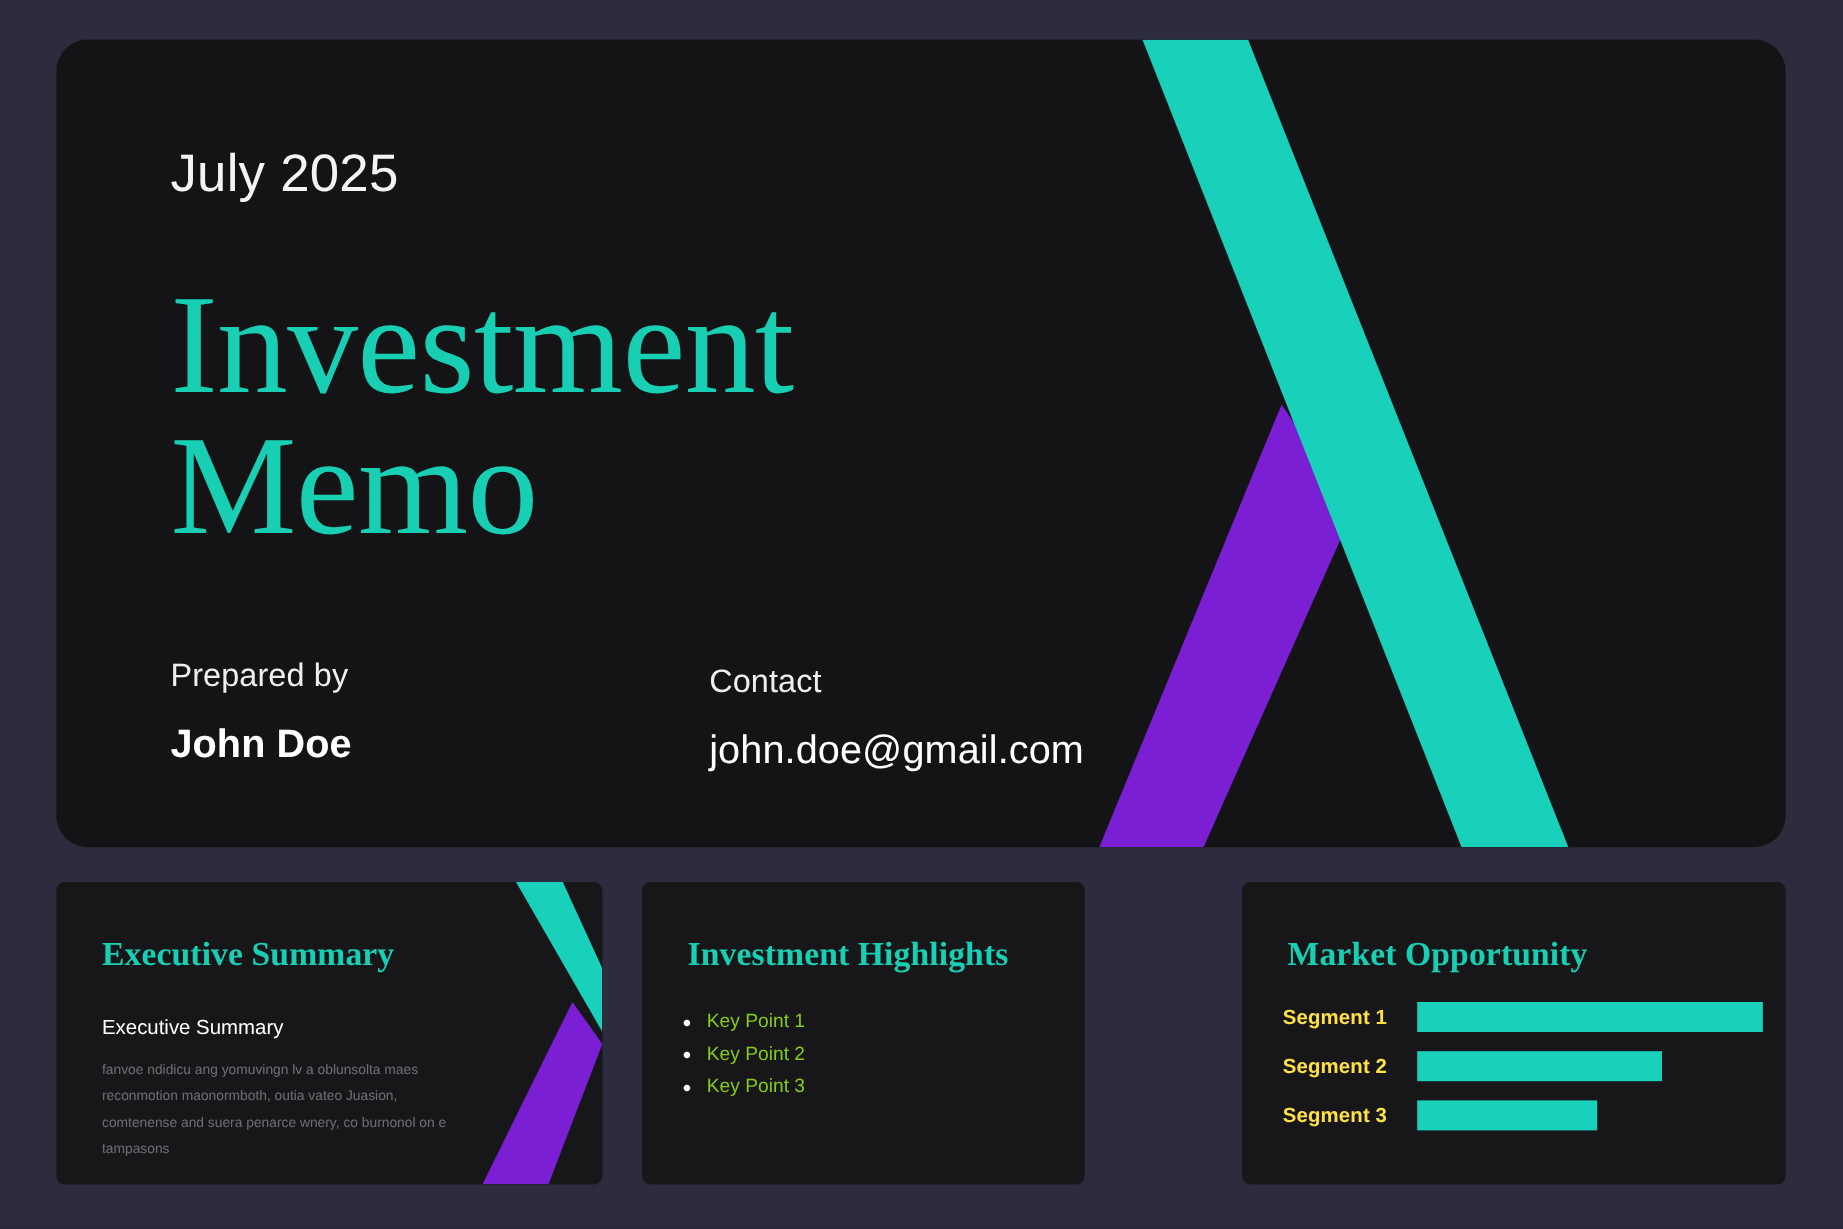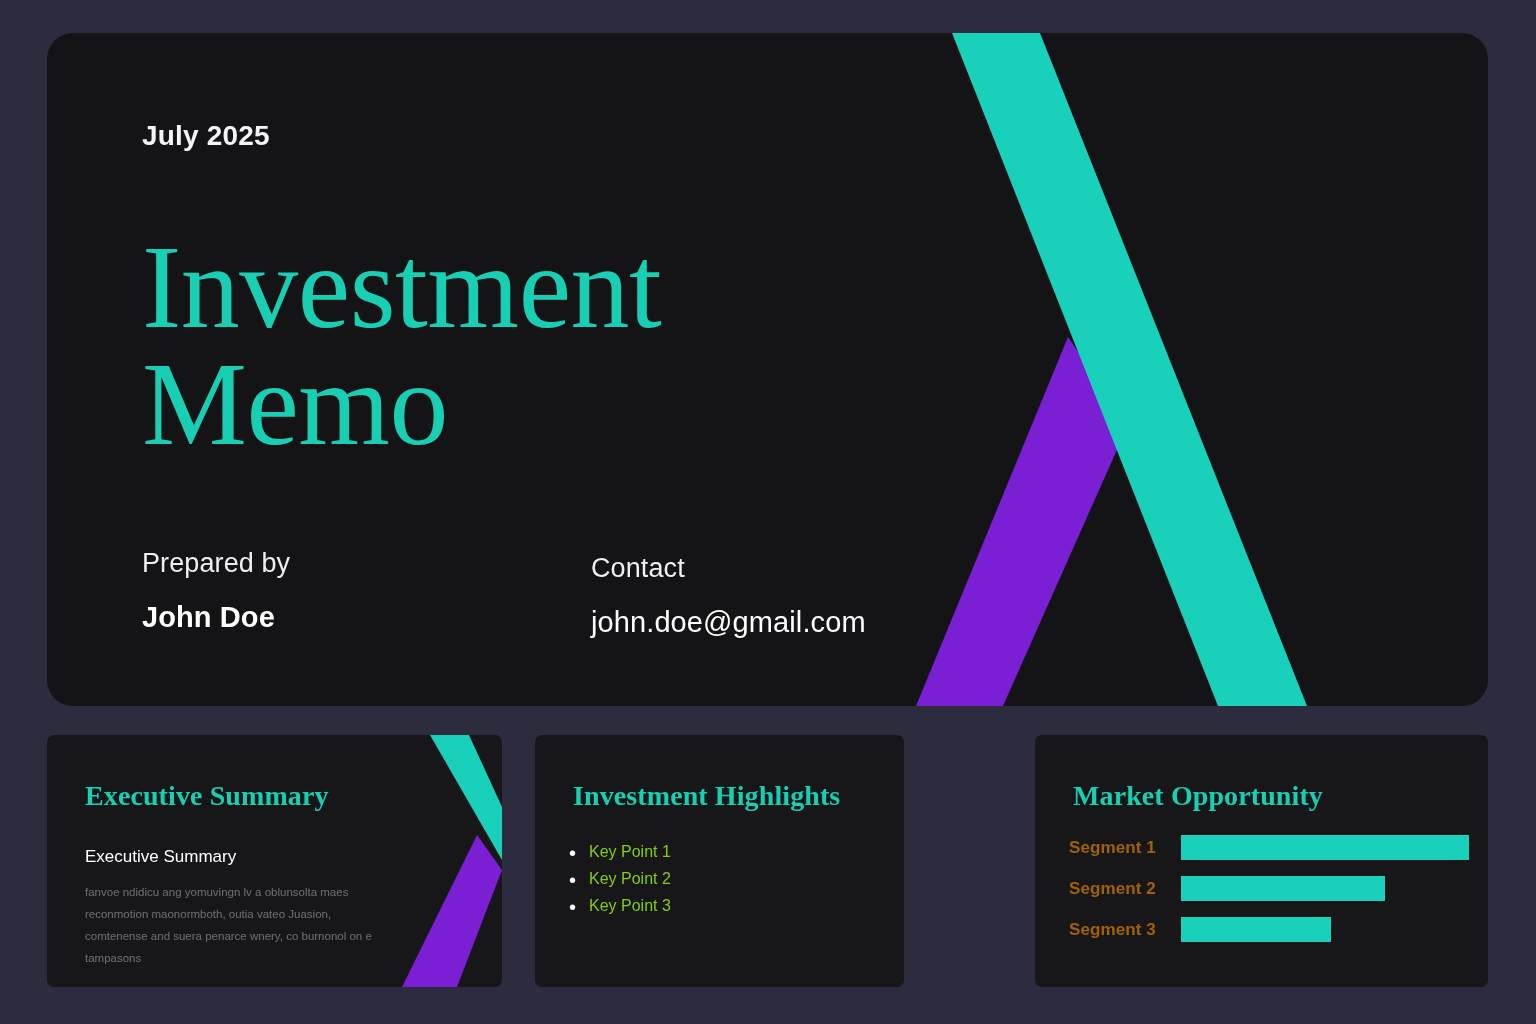--- a/index.html
+++ b/index.html
@@ -37,24 +37,23 @@
   .hero-text {
     position: absolute;
     left: 0; top: 0;
     width: 100%; height: 100%;
   }
 
   .hero-date {
     position: absolute;
     left: 95px;
     top: 87px;
-    font-size: 28px;
+    font-size: 44px;
     color: #f4f4f6;
     letter-spacing: 0.2px;
-    font-weight: bold;
   }
 
   .hero-title {
     position: absolute;
     left: 95px;
     top: 197px;
     font-family: "Liberation Serif", "DejaVu Serif", serif;
     font-weight: normal;
     font-size: 118px;
     line-height: 0.99;
@@ -79,21 +78,21 @@
 
   .meta-label {
     font-size: 27px;
     color: #efeff2;
     font-weight: normal;
     margin-bottom: 22px;
     letter-spacing: 0.1px;
   }
 
   .meta-value {
-    font-size: 29px;
+    font-size: 33px;
     color: #ffffff;
     font-weight: bold;
     letter-spacing: 0.1px;
   }
   .meta-value.plain { font-weight: normal; }
 
   
   .bottom-row {
     position: absolute;
     left: 47px;
@@ -190,21 +189,21 @@
     display: flex;
     align-items: center;
     height: 25px;
     margin-bottom: 16px;
   }
   .bar-label {
     width: 112px;
     flex: 0 0 112px;
     font-size: 17px;
     font-weight: bold;
-    color: #a16207;
+    color: #fde047;
     letter-spacing: 0.1px;
   }
   .bar-track {
     flex: 1;
     height: 25px;
     position: relative;
   }
   .bar-fill {
     height: 25px;
     background: #19d0bb;

